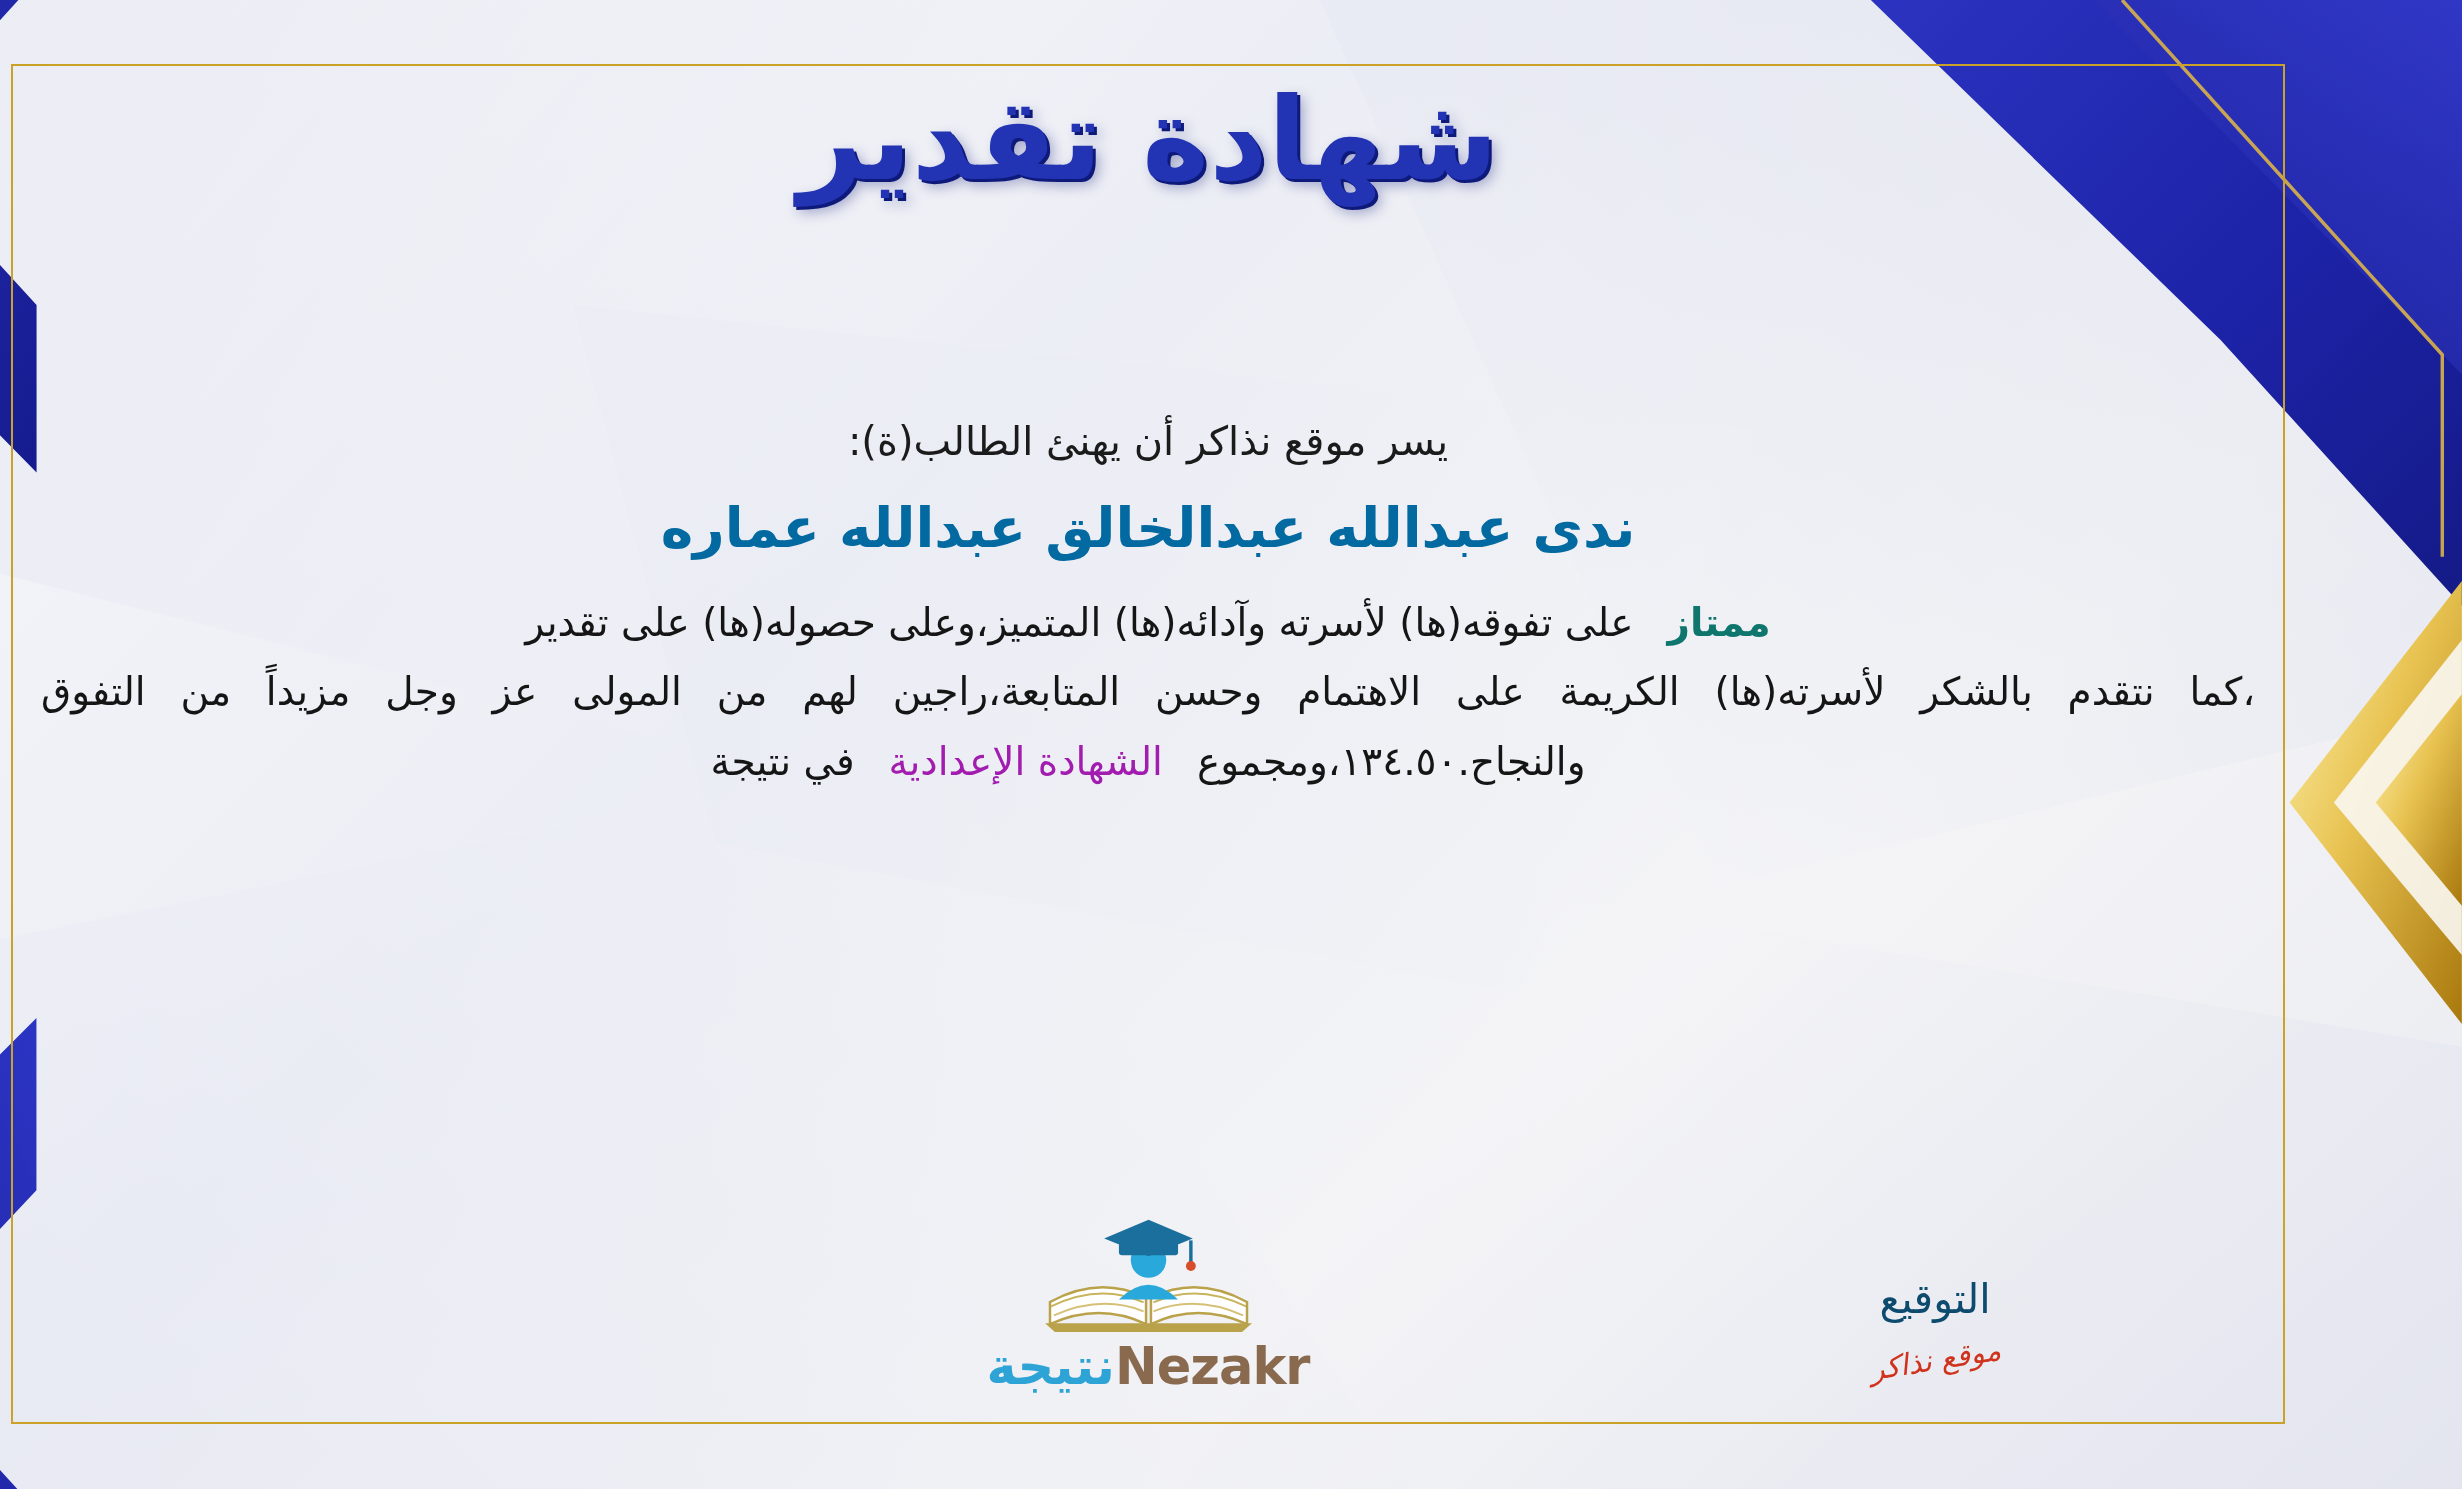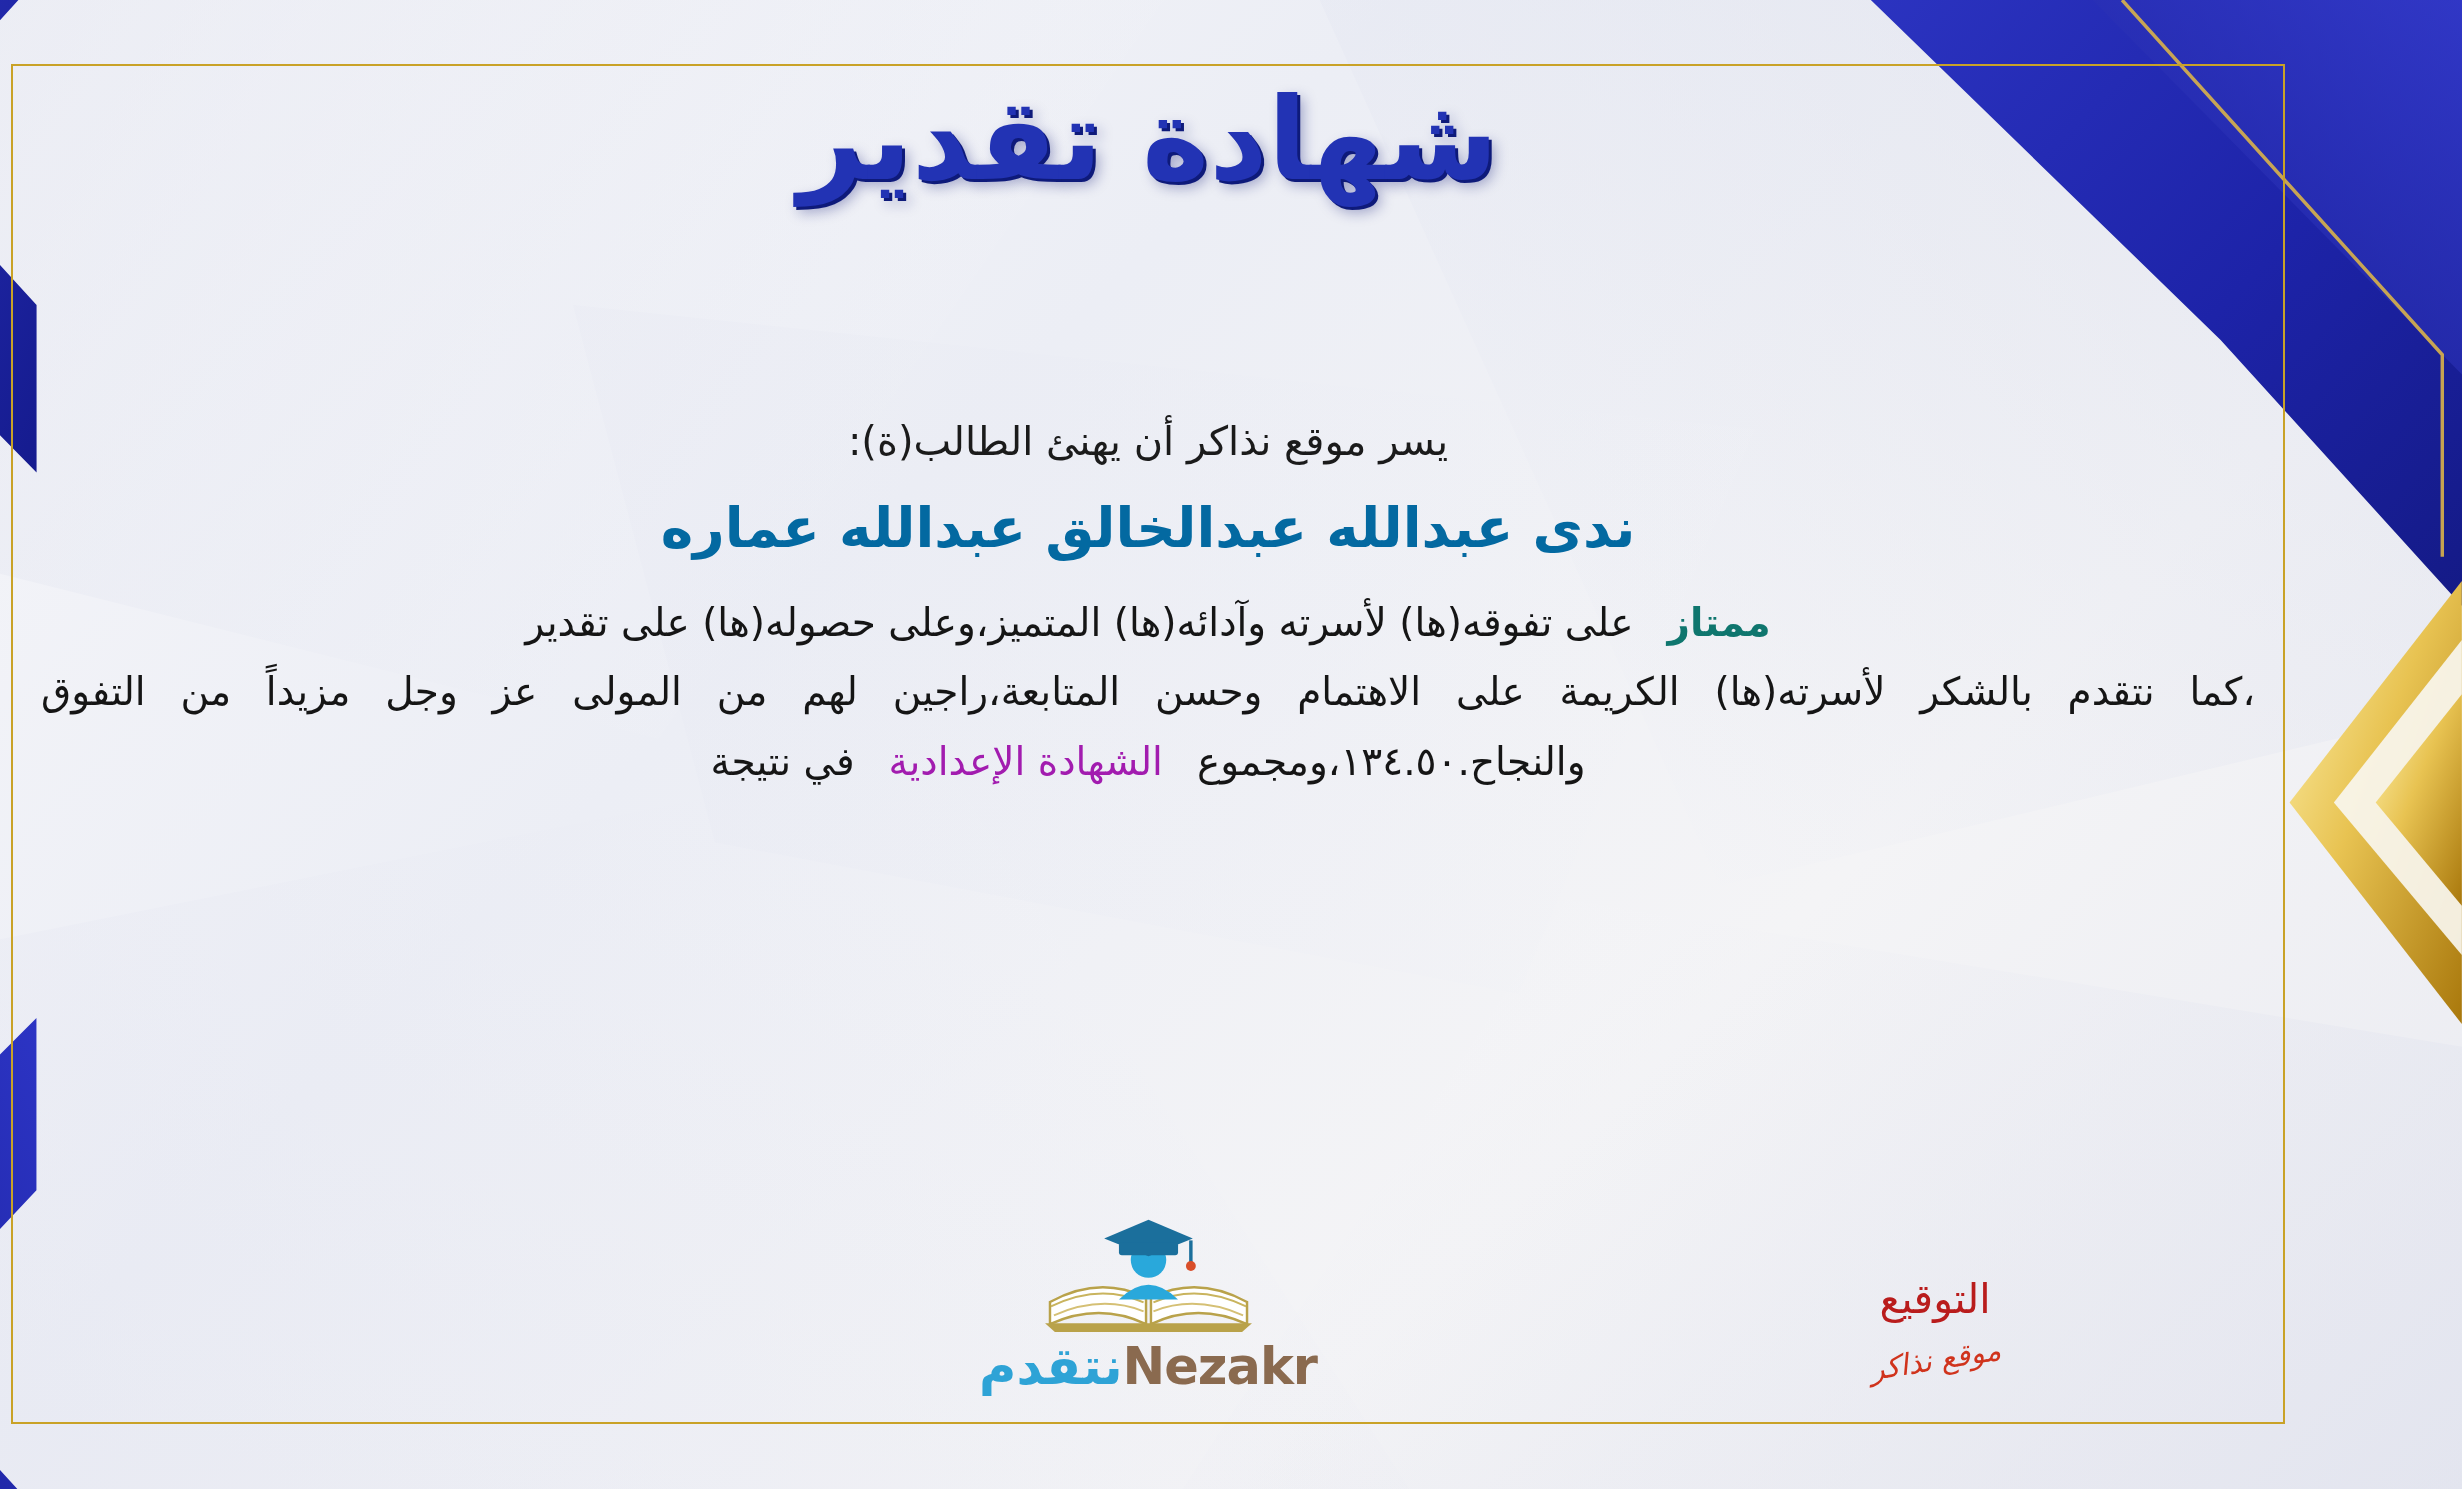--- a/index.html
+++ b/index.html
@@ -164,21 +164,21 @@
   
   .signature-block {
     position: absolute;
     bottom: 113px;
     right: 389px;
     text-align: center;
     width: 276px;
   }
   .signature-label {
     font-size: 41px;
-    color: #b91c1c;
+    color: #0c4a6e;
     margin-bottom: 19.7px;
   }
   .signature-script {
     font-family: "DejaVu Serif", "Liberation Serif", serif;
     font-size: 29.5px;
     color: #d0331c;
     font-style: italic;
     transform: rotate(-9deg);
     display: inline-block;
   }
@@ -320,18 +320,18 @@
 
       <circle cx="210" cy="120" r="36" fill="#29a8db"></circle>
       <path d="M150 200 Q210 140 270 200 Z" fill="#29a8db"></path>
 
       <path d="M120 76 L210 38 L300 76 L210 112 Z" fill="#1b6f9c"></path>
       <rect x="150" y="84" width="120" height="26" rx="6" fill="#1b6f9c"></rect>
       <path d="M296 80 L296 126" stroke="#1b6f9c" stroke-width="7"></path>
       <circle cx="296" cy="132" r="10" fill="#d94e2a"></circle>
     </svg>
     <div class="logo-text">
-      <span class="latin">Nezakr</span><span class="accent">نتقدم</span>
+      <span class="latin">Nezakr</span><span class="accent">نتيجة</span>
     </div>
   </div>
 
 </div>
 
 
 </body></html>

